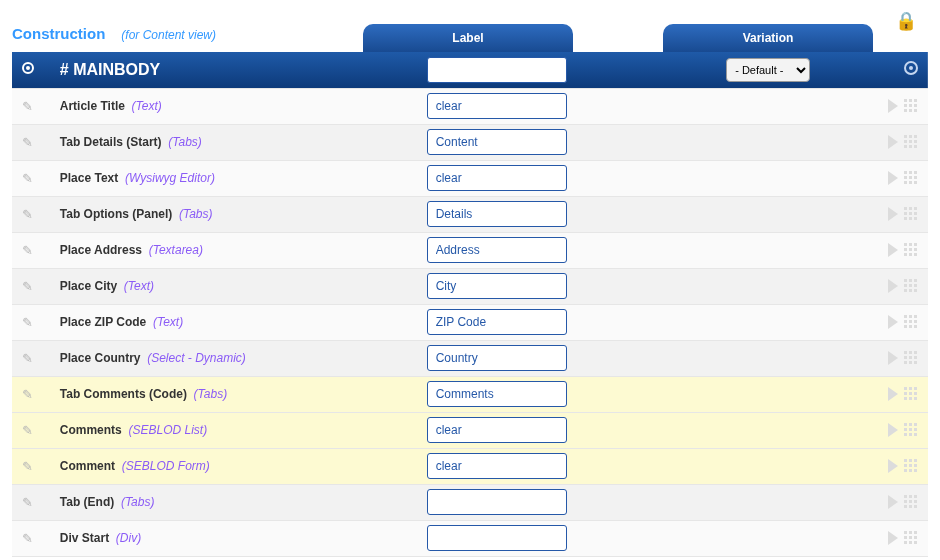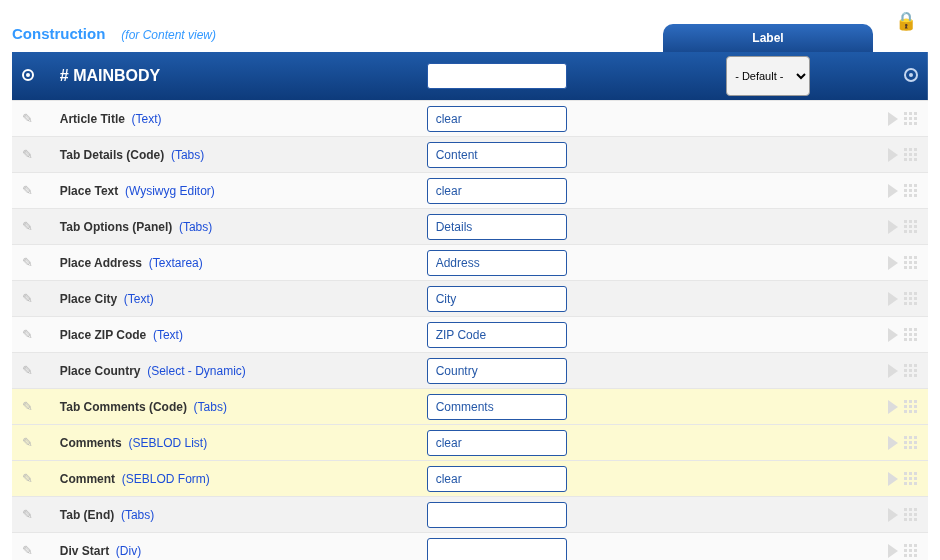--- a/index.html
+++ b/index.html
@@ -57,21 +57,21 @@
     content:""; position:absolute; inset:2px; background:#fff; border-radius:50%;
   }
   .hdr-name { font-weight:bold; font-size:16px; }
   .hdr-input, .cell-input {
     background:#fff; border:1px solid #2558a8; border-radius:3px;
     height:26px; padding:2px 8px; font-size:12px; color:#2558a8;
     width:140px;
   }
   .hdr-select {
     background:#f3f3f3; border:1px solid #999; border-radius:4px;
-    height:40px; font-size:11px; padding:0 4px; width:84px;
+    height:24px; font-size:11px; padding:0 4px; width:84px;
   }
   .target-circle {
     width:14px; height:14px; border:2px solid #c4d6f0; border-radius:50%;
     display:inline-block; position:relative;
   }
   .target-circle::after{
     content:""; position:absolute; top:3px; left:3px; width:4px; height:4px;
     background:#c4d6f0; border-radius:50%;
   }
   .row td {
@@ -80,21 +80,21 @@
     height:36px; padding:4px 10px; vertical-align:middle;
     font-size:12px;
   }
   .row.odd td { background:#f2f2f2; }
   .row.even td { background:#fafafa; }
   .row.hl td { background:#fdfad2; }
   .pencil {
     color:#b5b5b5; font-size:13px; display:inline-block; width:14px;
   }
   .field-name { color:#333; font-weight:bold; }
-  .field-type { color:#1d4ed8; }
+  .field-type { color:#8b5cf6;font-style:italic; }
   .row-icons {
     text-align:right; white-space:nowrap; color:#d8d8d8;
     font-size:18px;
   }
   .chev { display:inline-block; width:0; height:0; border-top:7px solid transparent; border-bottom:7px solid transparent; border-left:10px solid #dcdcdc; margin-right:6px; vertical-align:middle;}
   .grid-ic { display:inline-block; width:14px; height:14px;
     background:
      linear-gradient(#dcdcdc,#dcdcdc), linear-gradient(#dcdcdc,#dcdcdc),
      linear-gradient(#dcdcdc,#dcdcdc), linear-gradient(#dcdcdc,#dcdcdc),
      linear-gradient(#dcdcdc,#dcdcdc), linear-gradient(#dcdcdc,#dcdcdc),
@@ -114,20 +114,21 @@
 </head>
 <body>
 
 <div class="topbar">
   <div class="title-area">
     <span class="title-main">Construction</span>
     <span class="title-sub">(for Content view)</span>
   </div>
   <div class="tabs-area">
     <div class="tab-pill">Label</div>
+    <div class="tab-pill">Variation</div>
   </div>
   <span class="lock">🔒</span>
 </div>
 
 <table class="table">
   <tbody>
       <tr class="hdr-row">
     <td class="col-icon">
       <span class="radio-dot filled"></span>
     </td>
@@ -150,21 +151,21 @@
     <tbody id="rows-body">
       <tr class="row even">
         <td class="col-icon"><span class="pencil">✎</span></td>
         <td class="col-name"><span class="field-name">Article Title</span> &nbsp;<span class="field-type">(Text)</span></td>
         <td class="col-input"><input class="cell-input" value="clear" style=""></td>
         <td class="col-var"></td>
         <td class="col-actions row-icons"><span class="chev"></span><span class="grid-ic"></span></td>
       </tr>
       <tr class="row odd">
         <td class="col-icon"><span class="pencil">✎</span></td>
-        <td class="col-name"><span class="field-name">Tab Details (Code)</span> &nbsp;<span class="field-type">(Tabs)</span></td>
+        <td class="col-name"><span class="field-name">Tab Details (Start)</span> &nbsp;<span class="field-type">(Tabs)</span></td>
         <td class="col-input"><input class="cell-input" value="Content" style=""></td>
         <td class="col-var"></td>
         <td class="col-actions row-icons"><span class="chev"></span><span class="grid-ic"></span></td>
       </tr>
       <tr class="row even">
         <td class="col-icon"><span class="pencil">✎</span></td>
         <td class="col-name"><span class="field-name">Place Text</span> &nbsp;<span class="field-type">(Wysiwyg Editor)</span></td>
         <td class="col-input"><input class="cell-input" value="clear" style=""></td>
         <td class="col-var"></td>
         <td class="col-actions row-icons"><span class="chev"></span><span class="grid-ic"></span></td>

